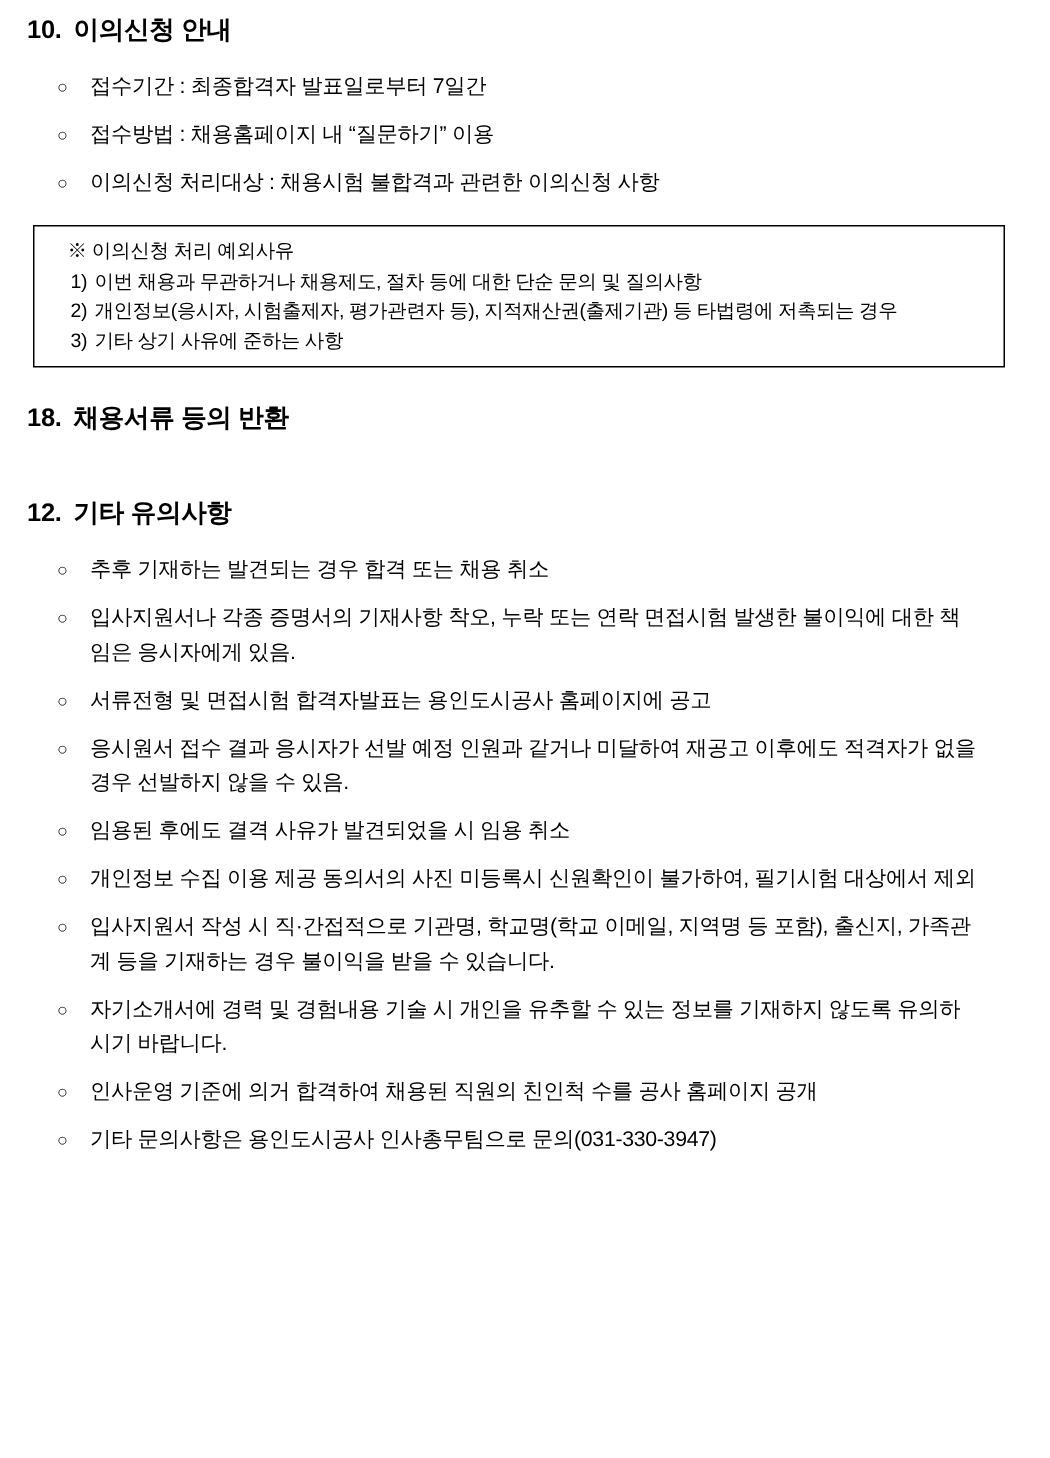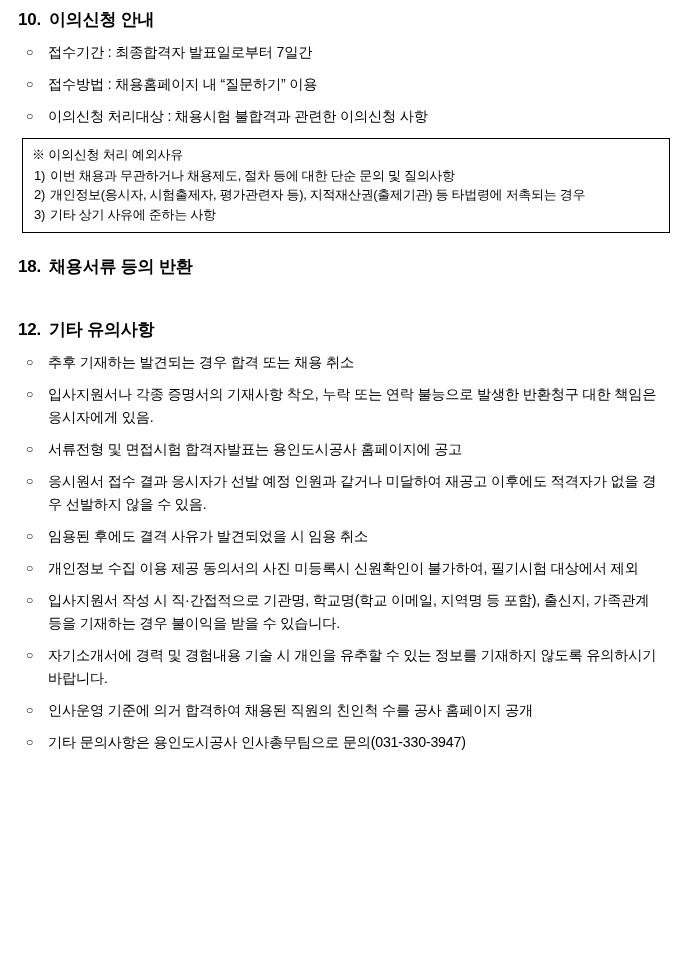--- a/index.html
+++ b/index.html
@@ -33,42 +33,42 @@
   }
   h2.section-title .num {
     display: inline-block;
     margin-right: 8px;
   }
   .section {
     margin-bottom: 4px;
   }
   ul.bullets {
     list-style: none;
-    margin: 4px;
+    margin: 16px;
     padding: 0;
   }
   ul.bullets > li {
     position: relative;
     padding-left: 26px;
     margin: 0 0 9px 0;
     font-size: 14.2px;
     line-height: 1.62;
     letter-spacing: -0.2px;
   }
   ul.bullets > li::before {
     content: "○";
     position: absolute;
     left: 4px;
     top: 0;
     font-size: 12px;
     line-height: 1.85;
   }
   .note-box {
     border: 1px solid #000000;
-    padding: 6px 9px 7px 9px;
+    padding: 6px 9px 7px 22px;
     margin: 10px 0 0 4px;
     box-sizing: border-box;
   }
   .note-box .note-title {
     font-size: 13px;
     line-height: 1.5;
     letter-spacing: -0.2px;
     margin-bottom: 1px;
   }
   ol.note-list {
@@ -125,21 +125,21 @@
     </div>
 
     <div class="gap-lg"></div>
 
     <div class="section">
       <h2 class="section-title">
         <span class="num">12.</span><span>기타 유의사항</span>
       </h2>
       <ul class="bullets">
         <li>추후 기재하는 발견되는 경우 합격 또는 채용 취소</li>
-        <li>입사지원서나 각종 증명서의 기재사항 착오, 누락 또는 연락 불능으로 발생한 반환청구 대한 책임은 응시자에게 있음.</li>
+        <li>입사지원서나 각종 증명서의 기재사항 착오, 누락 또는 연락 면접시험 발생한 불이익에 대한 책임은 응시자에게 있음.</li>
         <li>서류전형 및 면접시험 합격자발표는 용인도시공사 홈페이지에 공고</li>
         <li>응시원서 접수 결과 응시자가 선발 예정 인원과 같거나 미달하여 재공고 이후에도 적격자가 없을 경우 선발하지 않을 수 있음.</li>
         <li>임용된 후에도 결격 사유가 발견되었을 시 임용 취소</li>
         <li>개인정보 수집 이용 제공 동의서의 사진 미등록시 신원확인이 불가하여, 필기시험 대상에서 제외</li>
         <li>입사지원서 작성 시 직·간접적으로 기관명, 학교명(학교 이메일, 지역명 등 포함), 출신지, 가족관계 등을 기재하는 경우 불이익을 받을 수 있습니다.</li>
         <li>자기소개서에 경력 및 경험내용 기술 시 개인을 유추할 수 있는 정보를 기재하지 않도록 유의하시기 바랍니다.</li>
         <li>인사운영 기준에 의거 합격하여 채용된 직원의 친인척 수를 공사 홈페이지 공개</li>
         <li>기타 문의사항은 용인도시공사 인사총무팀으로 문의(031-330-3947)</li>
       </ul>
     </div>

